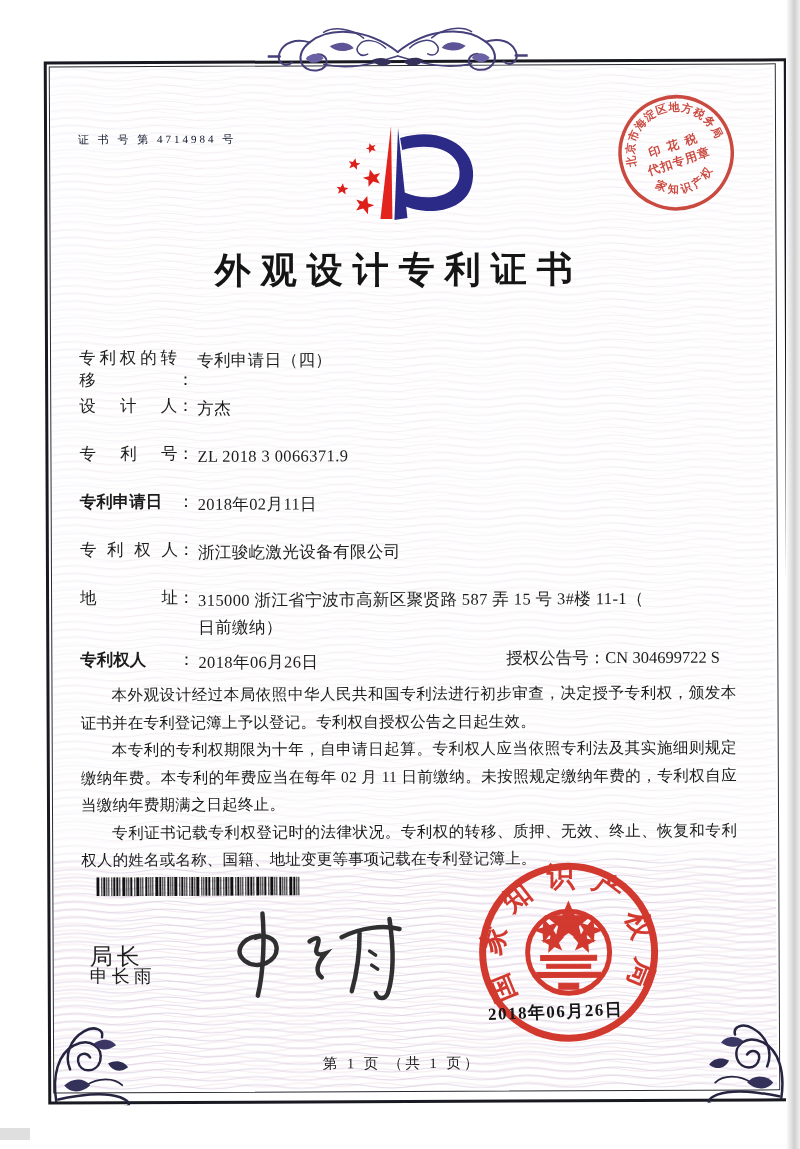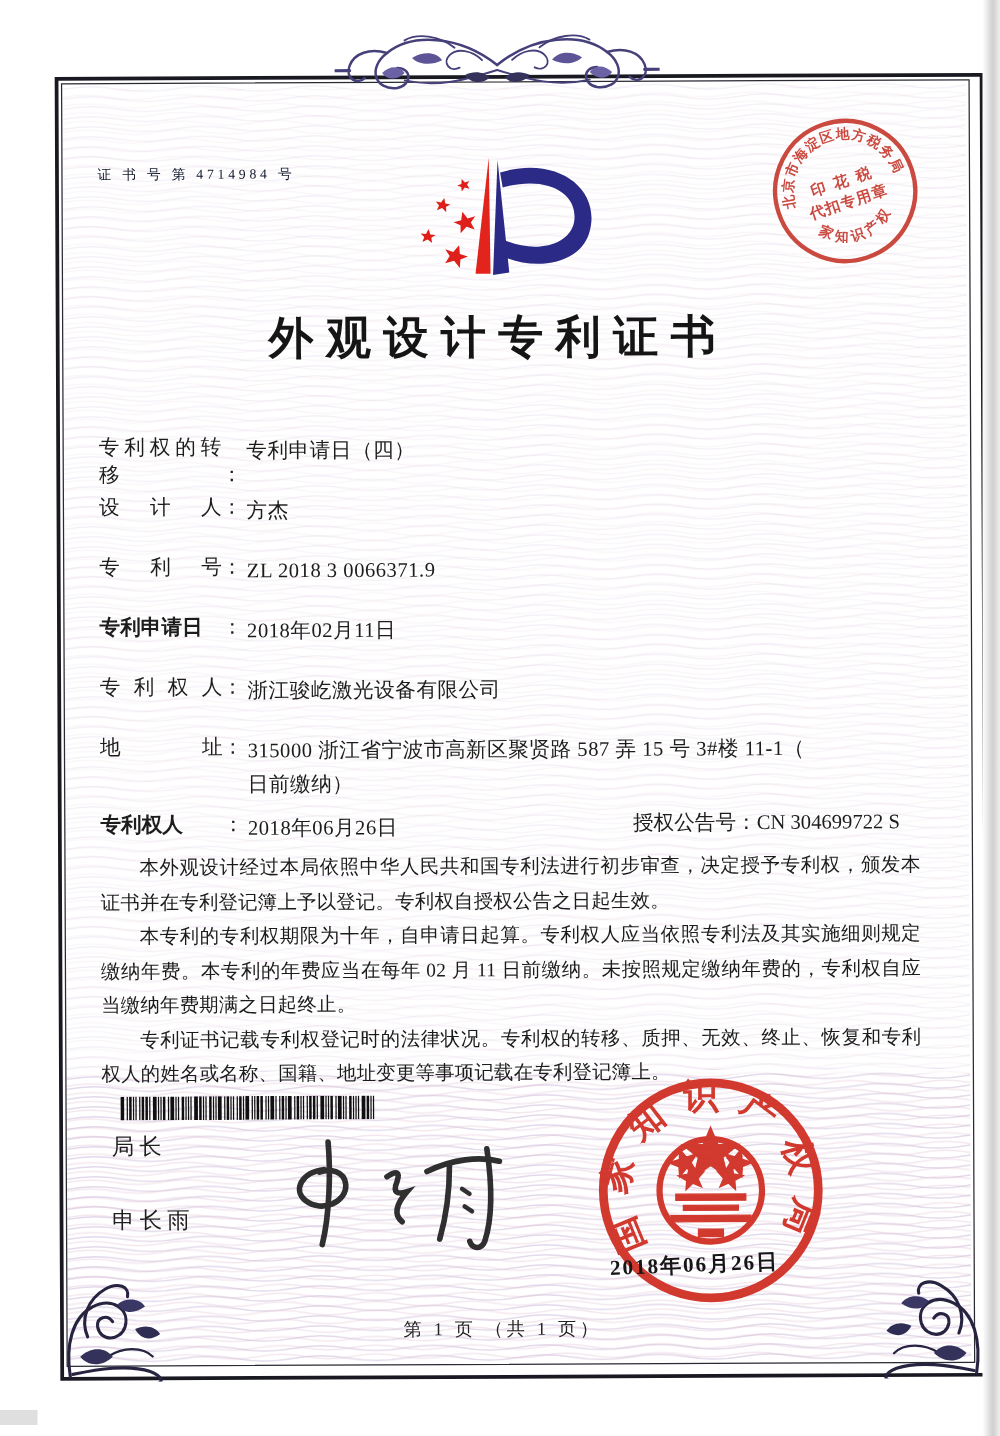--- a/index.html
+++ b/index.html
@@ -19,21 +19,21 @@
   .frow{position:absolute;left:80px;width:672px;font-size:16.5px;color:#1c1c1c;}
   .flabel{display:inline-block;width:98px;text-align:justify;text-align-last:justify;text-justify:distribute;}
   .flabel.compact{text-align-last:auto;font-weight:bold;}
   .fcolon{display:inline-block;width:18px;}
   .fvalue{position:absolute;left:118px;top:0;max-width:556px;line-height:27px;letter-spacing:0.4px;}
   .grant-no-block{position:absolute;left:393px;top:0;white-space:nowrap;margin-left:33px;}
   .paras{position:absolute;left:80px;top:680px;width:656px;font-size:15.5px;line-height:27.5px;
          text-align:justify;letter-spacing:0.2px;color:#1b1b1b;}
   .paras p{margin:0;text-indent:2em;}
   .barcode{position:absolute;left:95px;top:876px;}
-  .director-title{position:absolute;left:88px;top:904px;font-size:18px;letter-spacing:4px;}
+  .director-title{position:absolute;left:88px;top:940px;font-size:23px;letter-spacing:4px;}
   .director-name{position:absolute;left:88px;top:963px;font-size:18px;letter-spacing:4px;font-family:Liberation Mono, monospace;}
   .signature{position:absolute;left:212px;top:903px;}
   .seal-cnipa{position:absolute;left:472px;top:858px;opacity:0.92;}
   .seal-tax{position:absolute;left:610px;top:86px;opacity:0.9;}
   .seal-date{position:absolute;left:486px;top:1001px;font-size:17px;font-weight:bold;
              letter-spacing:1.5px;color:#161616;transform:rotate(-2deg);}
   .footer{position:absolute;left:80px;top:1054px;width:640px;text-align:center;
           font-size:14.5px;letter-spacing:3px;color:#222;}
   .ornament-top{position:absolute;left:270px;top:16px;}
   .corner-bl{position:absolute;left:48px;top:1012px;}

